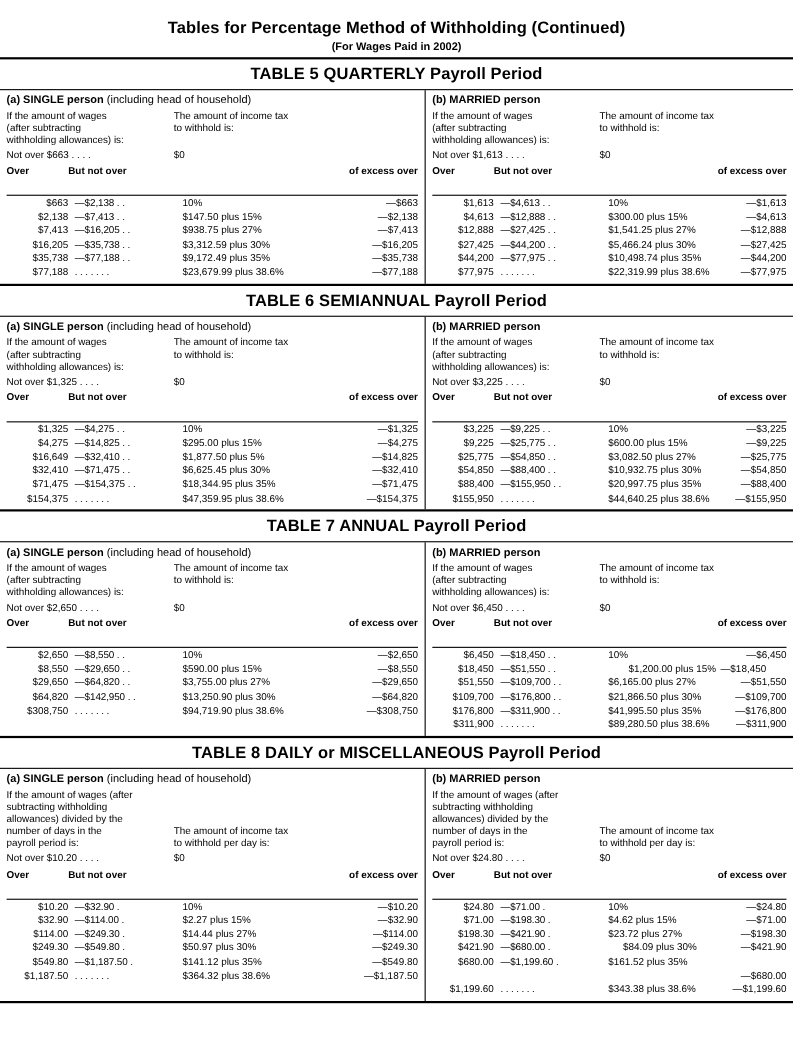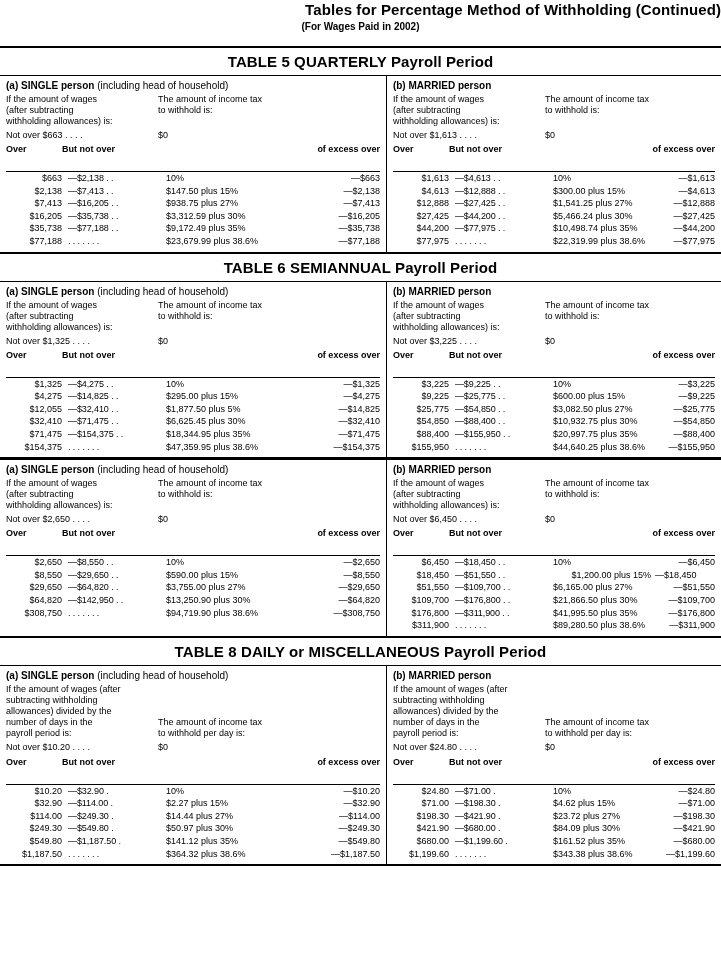--- a/index.html
+++ b/index.html
@@ -13,32 +13,32 @@
     font-family: "Liberation Sans", sans-serif;
     color: #000000;
     overflow: hidden;
   }
   .page {
     position: relative;
     width: 721px;
     height: 963px;
   }
   .doc-title {
-    text-align: right;
+    text-align: center;
     font-size: 15px;
     font-weight: bold;
-    padding-top: 1px;
+    padding-top: 17px;
     letter-spacing: 0.1px;
   }
   .doc-subtitle {
     text-align: center;
     font-size: 10px;
     font-weight: bold;
     padding-top: 3px;
-    padding-bottom: 14px;
+    padding-bottom: 4px;
   }
   .table-block {
     border-top: 2px solid #000;
     border-bottom: 2px solid #000;
   }
   .table-block + .table-block {
     border-top: none;
   }
   .tbl-heading {
     text-align: center;
@@ -372,21 +372,21 @@
               <div class="cell-over">$4,275</div>
               <div class="cell-butnot">—$14,825 . .</div>
               <div class="cell-tax">
                 <div style="display: flex; justify-content: space-between;">
                   <span>$295.00 plus 15%</span>
                   <span class="cell-excess">—$4,275</span>
                 </div>
               </div>
             </div>
             <div class="data-row">
-              <div class="cell-over">$12,055</div>
+              <div class="cell-over">$16,649</div>
               <div class="cell-butnot">—$32,410 . .</div>
               <div class="cell-tax">
                 <div style="display: flex; justify-content: space-between;">
                   <span>$1,877.50 plus 5%</span>
                   <span class="cell-excess">—$14,825</span>
                 </div>
               </div>
             </div>
             <div class="data-row">
               <div class="cell-over">$32,410</div>
@@ -500,20 +500,21 @@
                 <div style="display: flex; justify-content: space-between;">
                   <span>$44,640.25 plus 38.6%</span>
                   <span class="cell-excess">—$155,950</span>
                 </div>
               </div>
             </div>
           </div>
         </div>
       </div>
       <div class="table-block">
+        <div class="tbl-heading">TABLE 7   ANNUAL Payroll Period</div>
         <div class="cols">
           <div class="col left">
             <div class="person-line"><b>(a) SINGLE person</b><span class="norm"> (including head of household)</span></div>
             <div class="twocol">
               <div class="c1">
                 <div>If the amount of wages</div>
                 <div>(after subtracting</div>
                 <div>withholding allowances) is:</div>
               </div>
               <div class="c2">
@@ -819,31 +820,31 @@
                 <div style="display: flex; justify-content: space-between;">
                   <span>$23.72 plus 27%</span>
                   <span class="cell-excess">—$198.30</span>
                 </div>
               </div>
             </div>
             <div class="data-row">
               <div class="cell-over">$421.90</div>
               <div class="cell-butnot">—$680.00 .</div>
               <div class="cell-tax">
-                <div style="display: flex; justify-content: space-between;">
+                <div style="display: flex; justify-content: flex-end; gap: 36px;">
                   <span>$84.09 plus 30%</span>
                   <span class="cell-excess">—$421.90</span>
                 </div>
               </div>
             </div>
             <div class="data-row">
               <div class="cell-over">$680.00</div>
               <div class="cell-butnot">—$1,199.60 .</div>
               <div class="cell-tax">
-                <div style="display: flex; justify-content: space-between;">
+                <div style="display: flex; justify-content: space-between; flex-direction: column;">
                   <span>$161.52 plus 35%</span>
                   <span class="cell-excess">—$680.00</span>
                 </div>
               </div>
             </div>
             <div class="data-row">
               <div class="cell-over">$1,199.60</div>
               <div class="cell-butnot">. . . . . . .</div>
               <div class="cell-tax">
                 <div style="display: flex; justify-content: space-between;">

